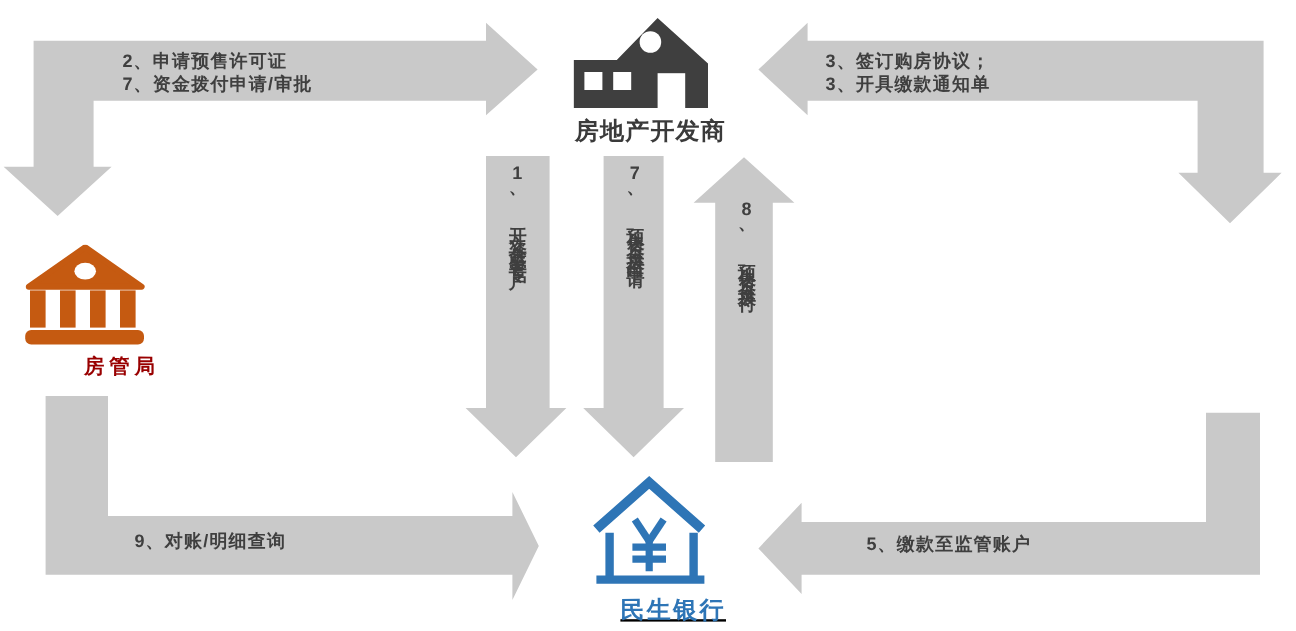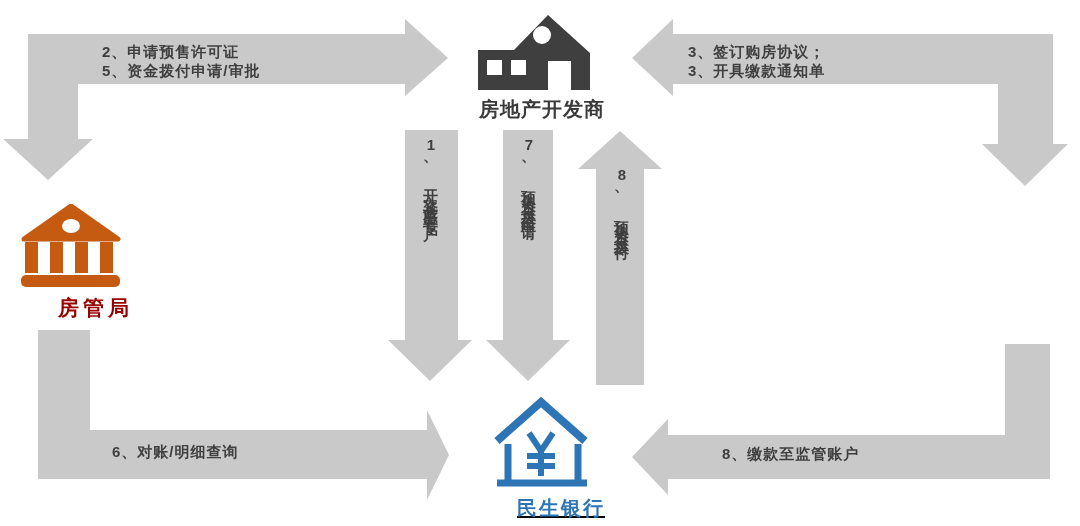--- a/index.html
+++ b/index.html
@@ -14,58 +14,58 @@
   }
   .vtext {
     position:absolute; writing-mode:vertical-rl; text-orientation:upright;
     font-size:15px; font-weight:bold; color:#3f3f3f; letter-spacing:5px;
     transform:translateX(-50%); white-space:nowrap;
   }
   .entity { position:absolute; text-align:right; }
   .entity svg { display:block; margin:0 auto; }
   .elabel { font-weight:bold; font-size:20px; white-space:nowrap; margin-top:6px; }
   .elabel-developer { color:#3a3a3a; letter-spacing:1px; }
-  .elabel-authority { color:#990000; font-size:21px; letter-spacing:4px; }
+  .elabel-authority { color:#990000; font-size:17px; letter-spacing:4px; }
   .elabel-buyer     { color:#d8b079; font-size:21px; letter-spacing:2px; }
   .elabel-bank      { color:#2e75b6; letter-spacing:2px; }
 </style>
 </head>
 <body>
 
 <div class="canvas">
 
   <svg class="arrows-layer" viewBox="0 0 1080 526" xmlns="http://www.w3.org/2000/svg">
     <path d="M28,22 L405,22 L405,7 L448,46 L405,84 L405,72 L78,72 L78,127 L93,127 L48,168 L3,127 L28,127 Z" fill="#c9c9c9"></path>
     <path d="M1053,22 L1053,132 L1068,132 L1025,174 L982,132 L998,132 L998,72 L673,72 L673,84 L632,46 L673,7 L673,22 Z" fill="#c9c9c9"></path>
     <path d="M405,118 L458,118 L458,328 L472,328 L430,369 L388,328 L405,328 Z" fill="#c9c9c9"></path>
     <path d="M503,118 L553,118 L553,328 L570,328 L528,369 L486,328 L503,328 Z" fill="#c9c9c9"></path>
     <path d="M596,373 L596,157 L578,157 L620,119 L662,157 L644,157 L644,373 Z" fill="#c9c9c9"></path>
     <path d="M38,318 L90,318 L90,418 L427,418 L427,398 L449,443 L427,488 L427,467 L38,467 Z" fill="#c9c9c9"></path>
     <path d="M1005,332 L1050,332 L1050,467 L668,467 L668,483 L632,445 L668,407 L668,423 L1005,423 Z" fill="#c9c9c9"></path>
   </svg>
 
   <div class="atext" style="left:102px; top:30px;">
     <div>2、申请预售许可证</div>
-    <div>5、资金拨付申请/审批</div>
+    <div>7、资金拨付申请/审批</div>
   </div>
 
   <div class="atext" style="left:688px; top:30px;">
     <div>3、签订购房协议；</div>
     <div>3、开具缴款通知单</div>
   </div>
 
   <div class="vtext" style="left:430px; top:124px;">1、开立资金监管专户</div>
 
   <div class="vtext" style="left:528px; top:124px;">7、预售资金拨付申请</div>
 
   <div class="vtext" style="left:621px; top:154px;">8、预售资金拨付</div>
 
-  <div class="atext" style="left:112px; top:430px;">6、对账/明细查询</div>
+  <div class="atext" style="left:112px; top:430px;">9、对账/明细查询</div>
 
-  <div class="atext" style="left:722px; top:432px;">8、缴款至监管账户</div>
+  <div class="atext" style="left:722px; top:432px;">5、缴款至监管账户</div>
 
   <div class="entity" style="left:463px; top:3px; width:142px;">
     <svg width="112" height="75" viewBox="0 0 112 75">
       <path d="M0,75 V35 H36 L70,0 L112,38 V75 Z" fill="#3f3f3f"></path>
       <circle cx="64" cy="20" r="9" fill="#ffffff"></circle>
       <rect x="9" y="45" width="15" height="15" fill="#ffffff"></rect>
       <rect x="33" y="45" width="15" height="15" fill="#ffffff"></rect>
       <rect x="70" y="46" width="23" height="29" fill="#ffffff"></rect>
     </svg>
     <div class="elabel elabel-developer">房地产开发商</div>

